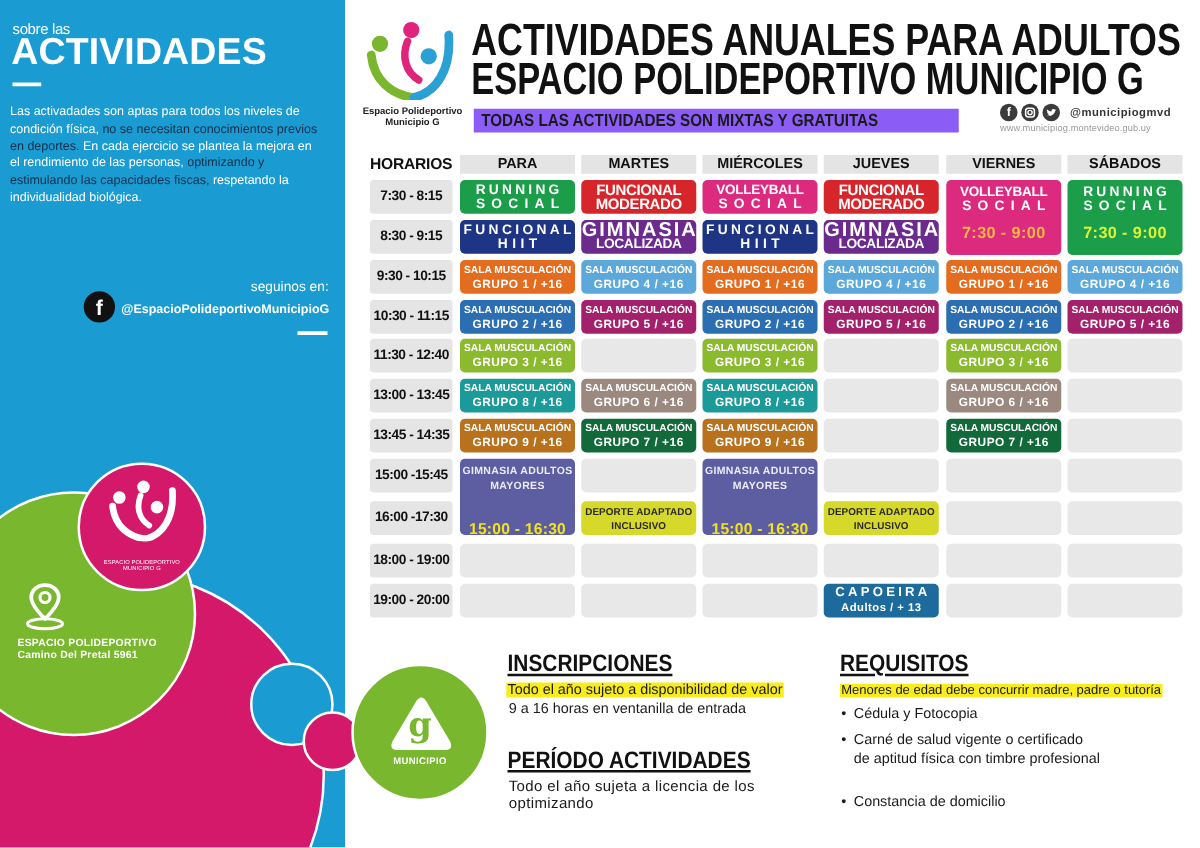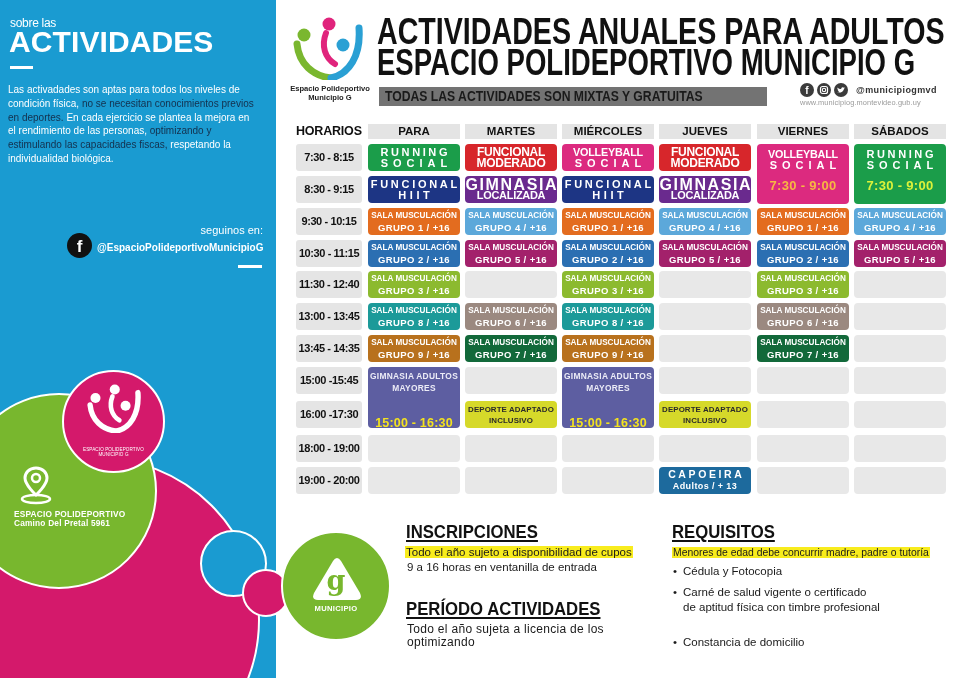--- a/index.html
+++ b/index.html
@@ -145,21 +145,21 @@
   <path d="M4,28 C6,48 20,60 38,62" stroke="#7ab72f" stroke-width="7" fill="none" stroke-linecap="round"></path>
   <path d="M33,17 C28,30 32,42 42,48" stroke="#e0247c" stroke-width="6" fill="none" stroke-linecap="round"></path>
   <path d="M66,12 C68,40 56,58 38,62" stroke="#2aa0d4" stroke-width="7" fill="none" stroke-linecap="round"></path>
 </svg>
 <div class="brand-text" style="top:85px">Espacio Polideportivo</div>
 <div class="brand-text" style="top:94px">Municipio G</div>
 
 <div class="title-line tl1">ACTIVIDADES ANUALES PARA ADULTOS</div>
 <div class="title-line tl2">ESPACIO POLIDEPORTIVO MUNICIPIO G</div>
 
-<div class="banner" style="background-color: #737373;">
+<div class="banner" style="background-color: #8b5cf6;">
   <span>TODAS LAS ACTIVIDADES SON MIXTAS Y GRATUITAS</span>
 </div>
 
 <div class="soc" style="left:800px">f</div>
 <div class="soc" style="left:817px">
   <svg width="14" height="14" viewBox="0 0 14 14" style="display:block">
       <rect x="3.5" y="3.5" width="7" height="7" rx="2" fill="none" stroke="#fff" stroke-width="1.2"></rect>
       <circle cx="7" cy="7" r="1.7" fill="none" stroke="#fff" stroke-width="1.1"></circle>
     </svg>
 </div>
@@ -377,21 +377,21 @@
 <div class="cell c3 r11 empty"></div>
 <div class="cell c4 r11 tx-capo" style="background-color: rgb(29, 106, 157);">
   <span class="a">CAPOEIRA</span>
   <span class="b">Adultos / + 13</span>
 </div>
 <div class="cell c5 r11 empty"></div>
 <div class="cell c6 r11 empty"></div>
 
 <div class="info-title" style="left:406px;top:522px">INSCRIPCIONES</div>
 <div class="hl" style="left:405px;top:546px">
-  <span>Todo el año sujeto a disponibilidad de cupos</span>
+  <span>Todo el año sujeto a disponibilidad de valor</span>
 </div>
 <div class="plain" style="left:407px;top:561px">9 a 16 horas en ventanilla de entrada</div>
 
 <div class="info-title" style="left:406px;top:599px">PERÍODO ACTIVIDADES</div>
 <div class="plain" style="left:407px;top:623px;font-size:12px;letter-spacing:0.3px">Todo el año sujeta a licencia de los</div>
 <div class="plain" style="left:407px;top:636px;font-size:12px;letter-spacing:0.3px">optimizando</div>
 
 <div class="info-title" style="left:672px;top:522px">REQUISITOS</div>
 <div class="hl" style="left: 672px;top:546px;font-size:10.4px">
   <span>Menores de edad debe concurrir madre, padre o tutoría</span>

